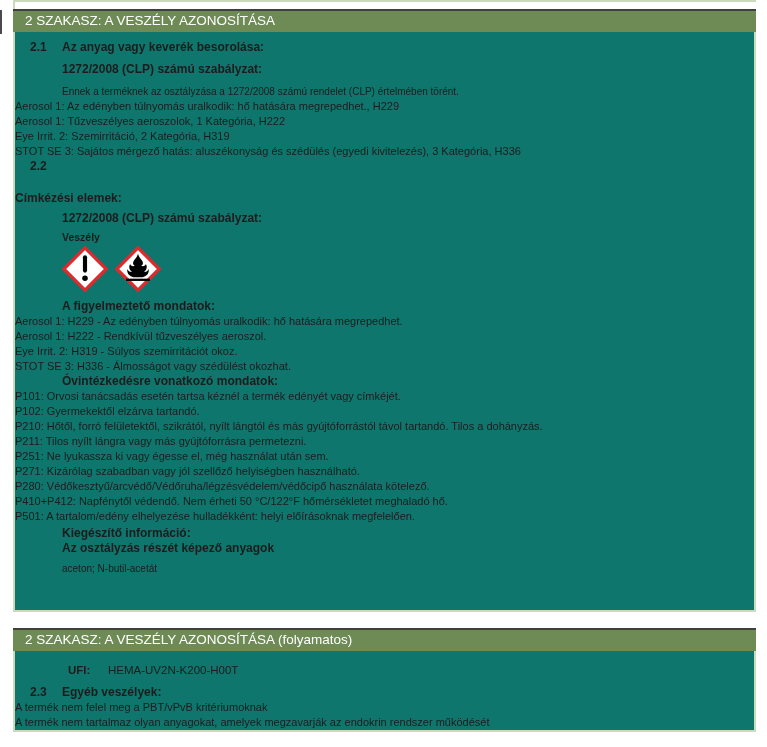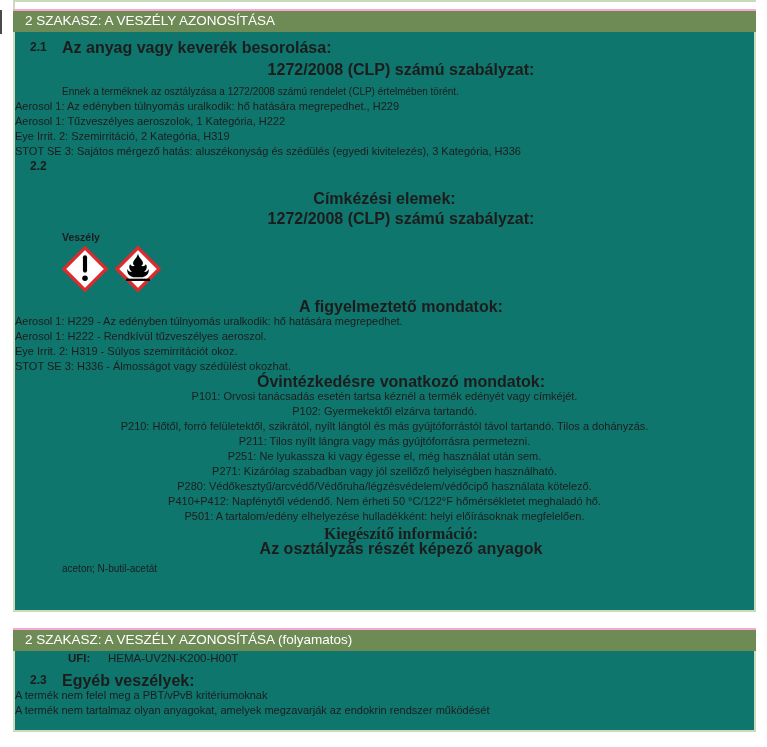--- a/index.html
+++ b/index.html
@@ -7,44 +7,44 @@
     width:767px;height:747px;position:relative;background:#ffffff;
     font-family:"Liberation Sans",sans-serif;color:#1c1c1c;overflow:hidden;
   }
   .top-rule{position:absolute;top:0;left:13px;width:743px;height:2px;background:#ccdabc;}
   .left-connector{position:absolute;top:0;left:13px;width:2px;height:9px;background:#ccdabc;}
   .edge-artifact{position:absolute;left:0;top:10px;width:2px;height:24px;background:#4a4a4a;}
   .section-box{position:absolute;left:13px;width:743px;box-sizing:border-box;}
   #box1{top:9px;height:603px;}
   #box2{top:628px;height:104px;}
   .section-header{
-    height:23px;background:#6e8b56;border-top:2px solid #f9a8d4;
+    height:23px;background:#6e8b56;border-top:2px solid #404040;
     color:#ffffff;font-size:13.5px;line-height:20px;padding-left:12px;
     box-sizing:border-box;white-space:nowrap;
   }
   .section-body{
     background:#0f766e;border:2px solid #ccdabc;border-top:none;
     box-sizing:border-box;height:calc(100% - 23px);overflow:hidden;
   }
   .row{display:flex;}
   .num{
     flex:0 0 32px;padding-left:15px;font-weight:bold;font-size:12px;
     line-height:15px;box-sizing:content-box;
   }
   .indent{padding-left:47px;padding-right:14px;}
-  .h-bold{font-weight:bold;font-size:16px;line-height:15px;text-align:center;}
+  .h-bold{font-weight:bold;font-size:12px;line-height:15px;}
   .body-text{font-size:10px;line-height:15px;}
   .small-bold{font-weight:bold;font-size:10.5px;line-height:12px;}
   ul.plain{list-style:none;margin:0;padding:0;}
   ul.plain li{font-size:11px;line-height:15px;}
   .pictogram-row{display:flex;gap:7px;margin:3px 0 0 0;}
   .pictogram{width:46px;height:46px;display:block;}
   .mt8{margin-top:8px;} .mt7{margin-top:7px;}
-  .mt5{margin-top:5px;} .mt4{margin-top:4px;text-align:center;}
-  .mt2{margin-top:2px;font-family:Liberation Serif, serif;} .mt0{margin-top:0;flex-direction:column;} .mt12{}
+  .mt5{margin-top:5px;} .mt4{margin-top:4px;}
+  .mt2{margin-top:2px;} .mt0{margin-top:0;flex-direction:column;} .mt12{margin-top:12px;}
   .ufi-row{display:flex;padding-left:53px;font-size:11.5px;line-height:15px;}
   .ufi-label{font-weight:bold;width:40px;}
 </style>
 </head>
 <body>
 
 <div class="top-rule"></div>
 <div class="left-connector"></div>
 <div class="edge-artifact"></div>
 

